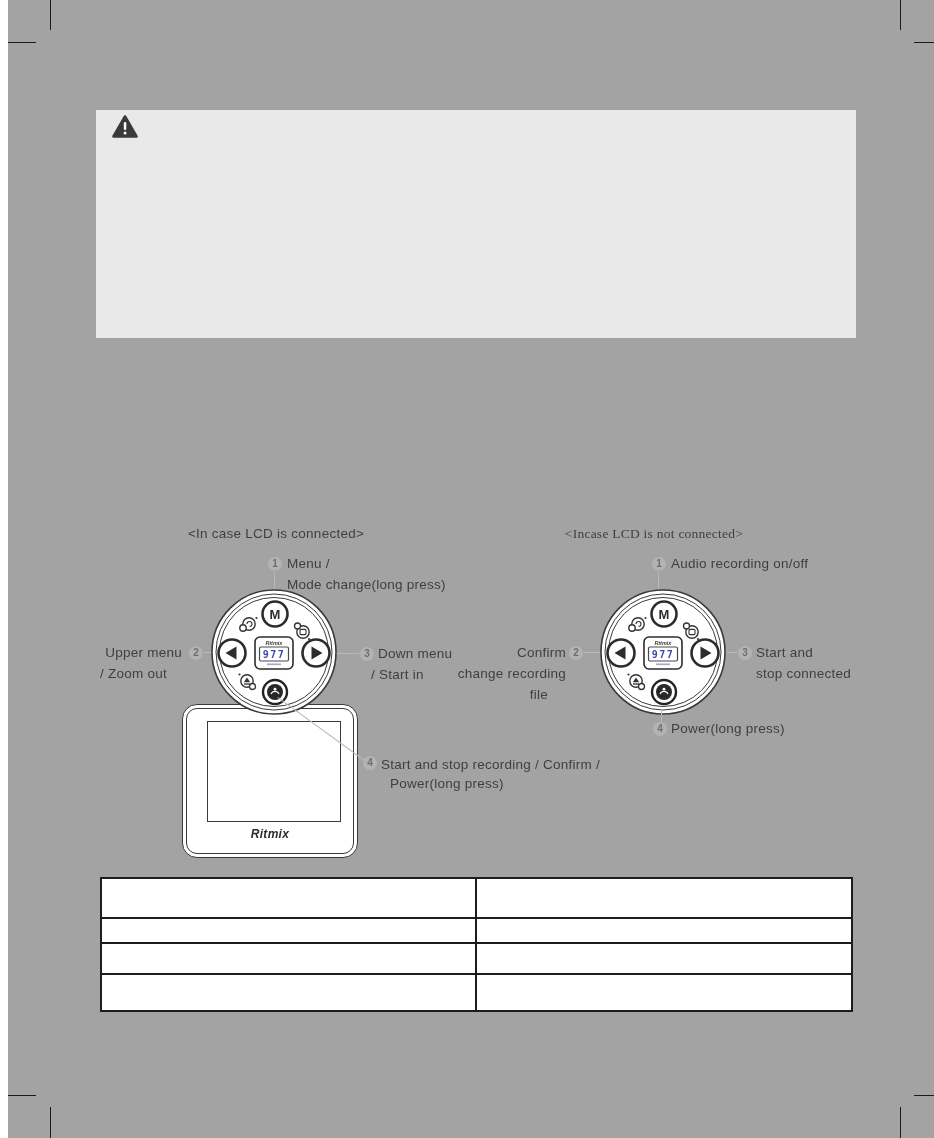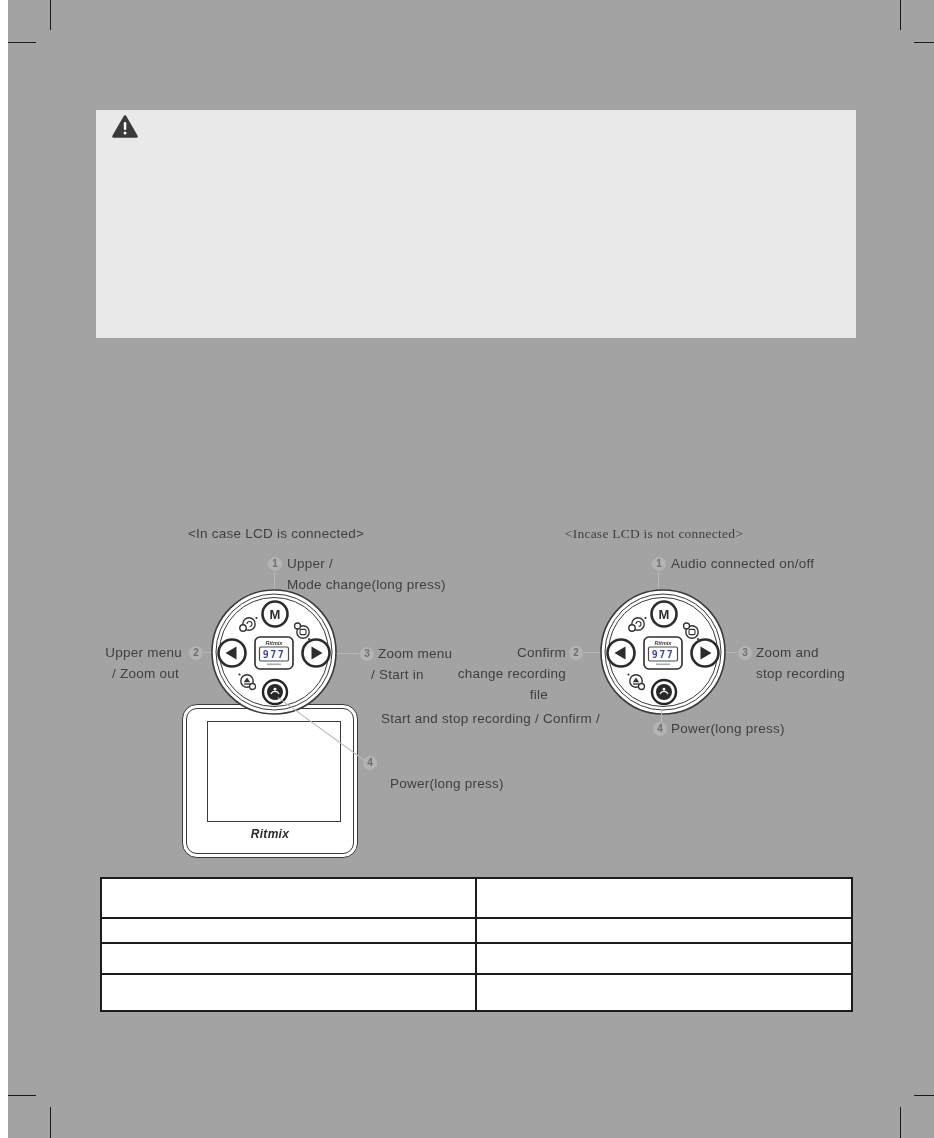--- a/index.html
+++ b/index.html
@@ -77,32 +77,32 @@
         <circle cx="13.05" cy="18" r="1.5" fill="#ffffff"></circle>
       </svg>
     </span>
   </section>
 
   <figure class="abs" style="left:0;top:0;margin:0;">
 
     <div class="lbl center" style="left:158px; top:526px; width:220px;">&lt;In case LCD is connected&gt;</div>
 
     <span class="badge" style="left:260px; top:557px;">1</span>
-    <span class="lbl" style="left:279px; top:556px;">Upper /</span>
+    <span class="lbl" style="left:279px; top:556px;">Menu /</span>
     <span class="lbl" style="left:279px; top:577px;">Mode change(long press)</span>
     <div class="cline v" style="left:266px; top:572px; height:31px;"></div>
 
     <span class="lbl right" style="left:78px; top:645px; width:96px;">Upper menu</span>
-    <span class="lbl" style="left:104px; top:666px;">/ Zoom out</span>
+    <span class="lbl" style="left:92px; top:666px;">/ Zoom out</span>
     <span class="badge" style="left:181px; top:646px;">2</span>
     <div class="cline h" style="left:196px; top:652px; width:32px;"></div>
 
     <div class="cline h" style="left:325px; top:653px; width:26px;"></div>
     <span class="badge" style="left:352px; top:647px;">3</span>
-    <span class="lbl" style="left:370px; top:646px;">Zoom menu</span>
+    <span class="lbl" style="left:370px; top:646px;">Down menu</span>
     <span class="lbl" style="left:363px; top:667px;">/ Start in</span>
 
     <div class="monitor">
       <div class="monitor-inner"></div>
       <div class="monitor-screen"></div>
       <div class="monitor-brand">Ritmix</div>
     </div>
 
     <svg class="remote" style="left:196px; top:582px;" width="140" height="140" viewBox="-70 -70 140 140">
       <circle r="62" fill="#ffffff" stroke="#3a3a3a" stroke-width="1.6"></circle>
@@ -149,42 +149,42 @@
         <circle cx="-27" cy="29" r="6.2" fill="#fff" stroke="#333" stroke-width="1.4"></circle>
         <path d="M -27 25.5 L -23.8 30.2 L -30.2 30.2 Z" fill="#333"></path>
         <rect x="-30" y="31.4" width="6" height="1.3" fill="#333"></rect>
         <circle cx="-21.5" cy="34.5" r="3" fill="#fff" stroke="#333" stroke-width="1.3"></circle>
         <circle cx="-34.5" cy="22.5" r="1.1" fill="#333"></circle>
       </g>
     </svg>
 
     <div class="diag" style="left:270px; top:697px; width:109px; transform:rotate(36deg);"></div>
     <span class="badge" style="left:355px; top:756px;">4</span>
-    <span class="lbl" style="left:373px; top:711px;">Start and stop recording / Confirm /</span>
+    <span class="lbl" style="left:373px; top:757px;">Start and stop recording / Confirm /</span>
     <span class="lbl" style="left:382px; top:776px;">Power(long press)</span>
   </figure>
 
   <figure class="abs" style="left:0;top:0;margin:0;">
 
     <div class="lbl center" style="left:536px; top:526px; width:220px;font-family:Liberation Serif, serif;">&lt;Incase LCD is not connected&gt;</div>
 
     <span class="badge" style="left:644px; top:557px;">1</span>
-    <span class="lbl" style="left:663px; top:556px;">Audio connected on/off</span>
+    <span class="lbl" style="left:663px; top:556px;">Audio recording on/off</span>
     <div class="cline v" style="left:650px; top:572px; height:31px;"></div>
 
     <span class="lbl right" style="left:438px; top:645px; width:120px;">Confirm</span>
     <span class="lbl right" style="left:438px; top:666px; width:120px;">change recording</span>
     <span class="lbl right" style="left:440px; top:687px; width:100px;">file</span>
     <span class="badge" style="left:561px; top:646px;">2</span>
     <div class="cline h" style="left:576px; top:652px; width:27px;"></div>
 
     <div class="cline h" style="left:712px; top:652px; width:17px;"></div>
     <span class="badge" style="left:730px; top:646px;">3</span>
-    <span class="lbl" style="left:748px; top:645px;">Zoom and</span>
-    <span class="lbl" style="left:748px; top:666px;">stop recording</span>
+    <span class="lbl" style="left:748px; top:645px;">Start and</span>
+    <span class="lbl" style="left:748px; top:666px;">stop connected</span>
 
     <svg class="remote" style="left:585px; top:582px;" width="140" height="140" viewBox="-70 -70 140 140">
       <circle r="62" fill="#ffffff" stroke="#3a3a3a" stroke-width="1.6"></circle>
       <circle r="58" fill="none" stroke="#3a3a3a" stroke-width="1"></circle>
       <circle r="54.5" fill="none" stroke="#3a3a3a" stroke-width="1"></circle>
       <g>
         <circle cx="1" cy="-38" r="12.5" fill="#fff" stroke="#2c2c2c" stroke-width="2.6"></circle>
         <text x="1" y="-33.5" text-anchor="middle" font-size="13" font-weight="bold" fill="#2c2c2c">M</text>
       </g>
       <g>

